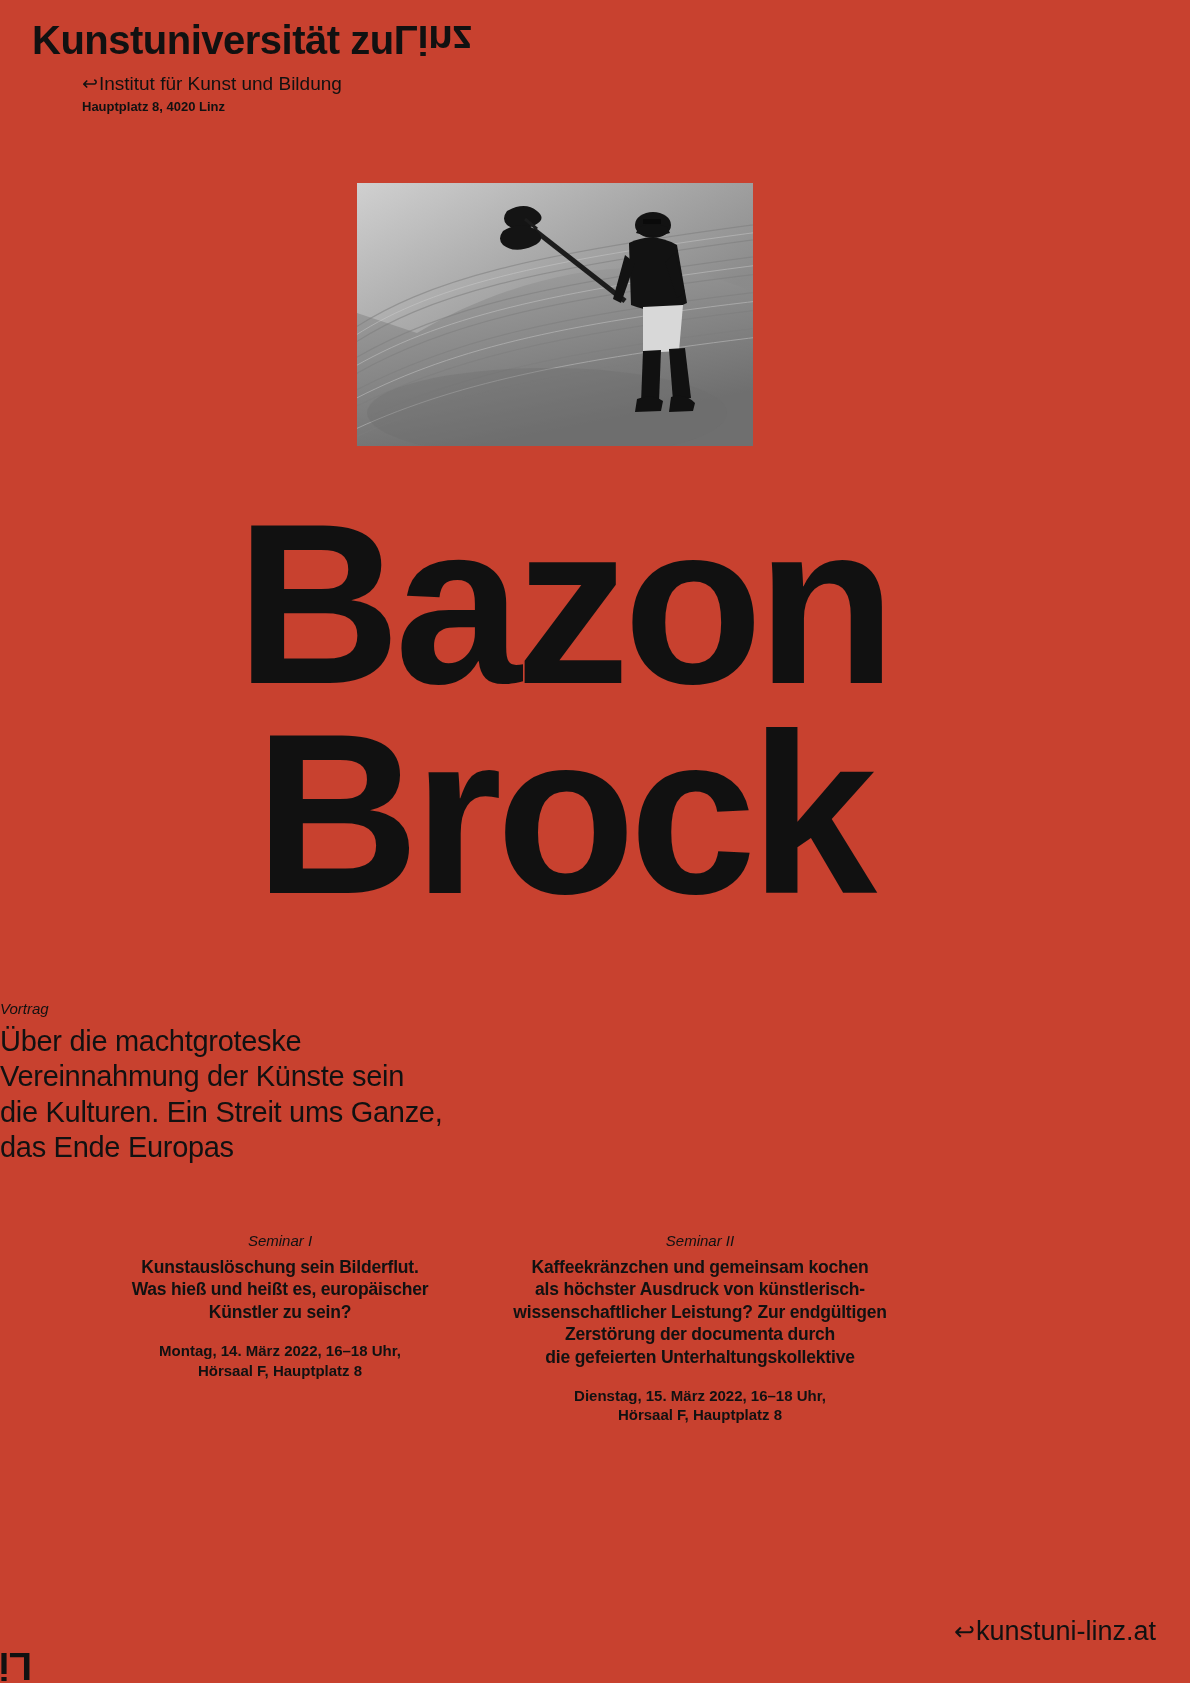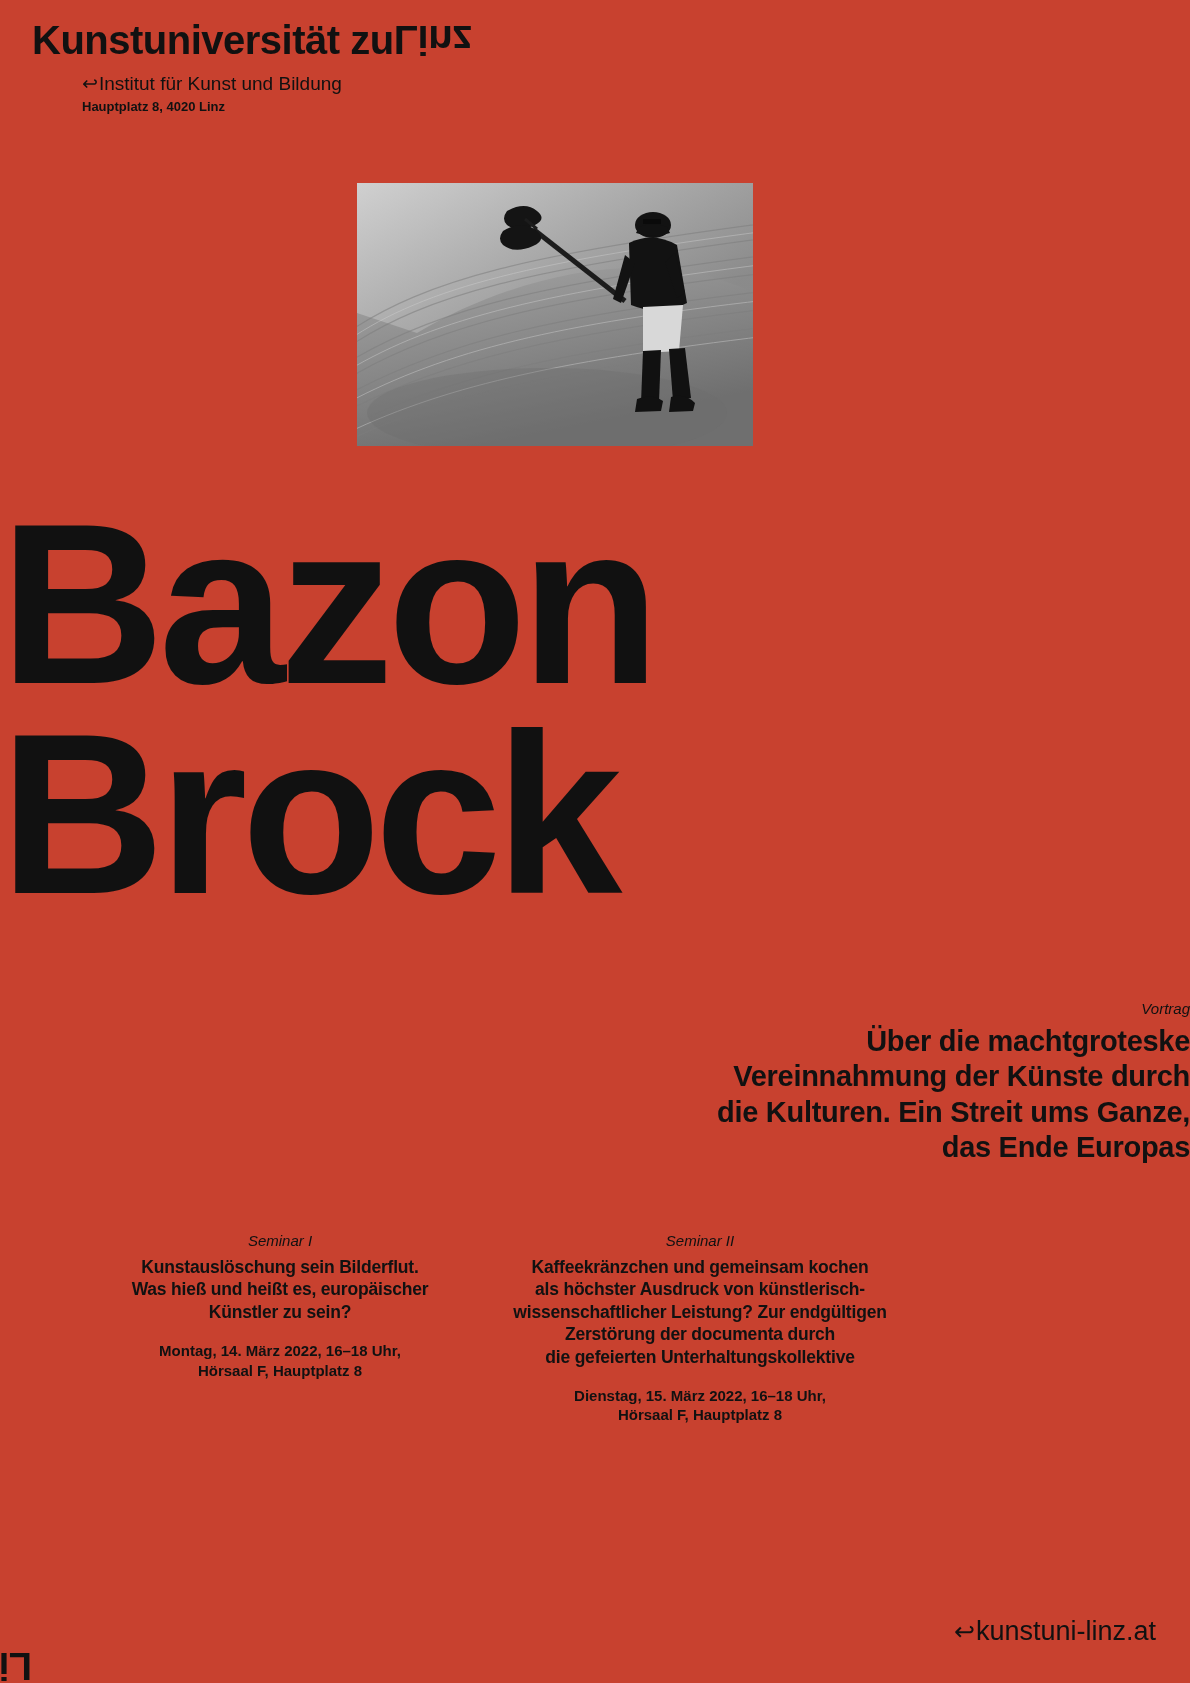--- a/index.html
+++ b/index.html
@@ -74,48 +74,48 @@
     width: 100%;
     height: 100%;
   }
 
   
   .main-title {
     position: absolute;
     top: 500px;
     left: 0;
     width: 1126px;
-    text-align: left;
+    text-align: center;
     font-size: 228px;
     font-weight: 700;
     line-height: 0.92;
     letter-spacing: -6px;
   }
   .main-title .line {
     display: block;
   }
 
   
   .vortrag {
     position: absolute;
     top: 1000px;
     left: 0;
     width: 1190px;
-    text-align: right;
+    text-align: left;
   }
   .kicker {
     font-size: 15px;
     font-style: italic;
     font-weight: 400;
     line-height: 1.2;
     margin-bottom: 6px;
   }
   .vortrag-title {
     font-size: 29px;
-    font-weight: 700;
+    font-weight: 400;
     line-height: 1.22;
     letter-spacing: -0.3px;
   }
   .vortrag-date {
     margin-top: 16px;
     font-size: 16px;
     font-weight: 700;
     line-height: 1.25;
   }
 
@@ -259,21 +259,21 @@
 
   <div class="main-title">
     <span class="line">Bazon</span>
     <span class="line">Brock</span>
   </div>
 
   <div class="vortrag">
     <div class="kicker">Vortrag</div>
     <div class="vortrag-title">
       <div>Über die machtgroteske</div>
-      <div>Vereinnahmung der Künste durch</div>
+      <div>Vereinnahmung der Künste sein</div>
       <div>die Kulturen. Ein Streit ums Ganze,</div>
       <div>das Ende Europas</div>
     </div>
   </div>
 
   <div class="seminars">
 
     <div class="seminar left">
       <div class="kicker">Seminar I</div>
       <div class="seminar-title">

